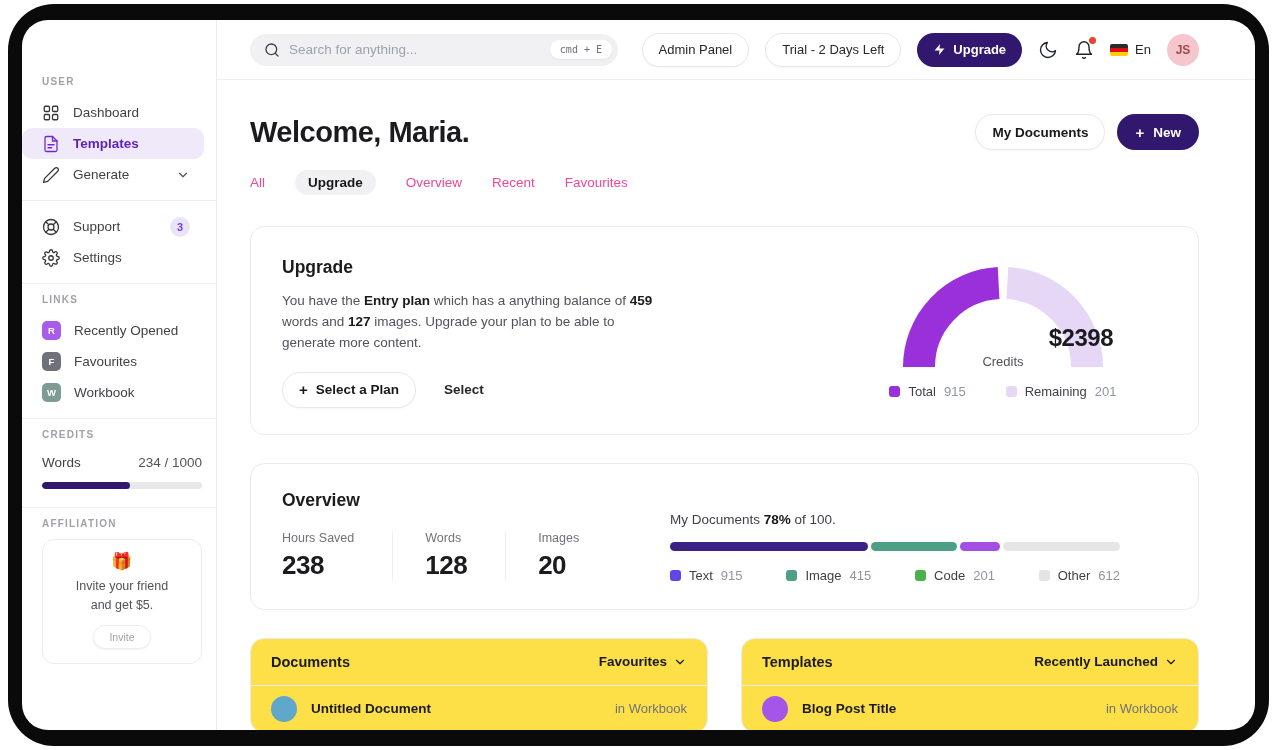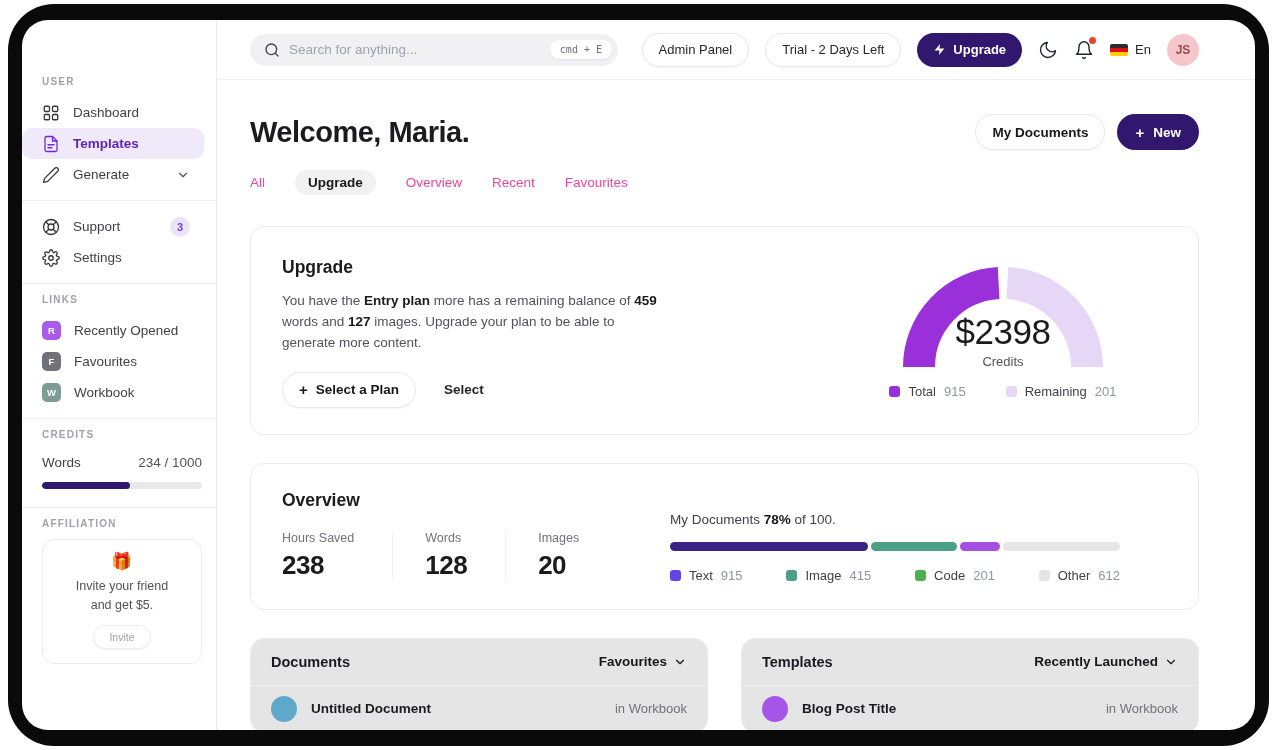--- a/index.html
+++ b/index.html
@@ -88,21 +88,21 @@
     padding:30px 70px 26px 31px; }
   .card-title { font-size:17.5px; font-weight:700; }
   .upg-desc { margin-top:13px; font-size:13.5px; color:#52525b; line-height:1.55; width:388px; }
   .upg-desc b { color:#1b1b1f; }
   .upg-actions { margin-top:18px; display:flex; align-items:center; gap:28px; }
   .dismiss { font-size:13.5px; font-weight:600; color:#27272a; background:none; border:none; cursor:pointer; }
 
   .gauge-wrap { width:250px; display:flex; flex-direction:column; align-items:center; }
   .gauge { position:relative; width:220px; height:112px; }
   .gauge-center { position:absolute; left:0; right:0; bottom:0; text-align:center; }
-  .gauge-value { font-size:35px; font-weight:400; letter-spacing:-.5px; }
+  .gauge-value { font-size:24px; font-weight:700; letter-spacing:-.5px;text-align:right; }
   .gauge-label { font-size:13px; color:#52525b; margin-top:2px; }
   .legend-row { display:flex; gap:40px; margin-top:15px; }
   .legend-item { display:flex; align-items:center; gap:8px; font-size:13px; }
   .sq { width:11px; height:11px; border-radius:3px; flex:0 0 11px; }
   .legend-name { color:#3f3f46; font-weight:500; }
   .legend-val { color:#9095a0; }
 
   .overview-card { margin-top:28px; display:flex; justify-content:space-between;
     padding:26px 78px 26px 31px; }
   .stats-row { display:flex; margin-top:20px; }
@@ -112,21 +112,21 @@
   .stat-value { font-size:26px; font-weight:800; margin-top:5px; letter-spacing:-.5px; }
   .ov-right { width:450px; margin-top:22px; }
   .ov-caption { font-size:13.5px; color:#3f3f46; }
   .ov-caption b { color:#18181b; }
   .seg-bar { display:flex; gap:3px; margin-top:15px; height:9px; }
   .seg { height:9px; border-radius:5px; }
   .seg-track { flex:1; background:#e6e6e9; border-radius:5px; }
   .ov-legend { display:flex; justify-content:space-between; margin-top:17px; }
 
   .bottom-row { display:flex; gap:33px; margin-top:28px; }
-  .list-card { flex:1; border:1px solid #ebebee; border-radius:14px; background:#e5e5e5; }
+  .list-card { flex:1; border:1px solid #ebebee; border-radius:14px; background:#fde047; }
   .list-head { display:flex; align-items:center; justify-content:space-between; padding:15px 20px; }
   .list-title { font-size:14.5px; font-weight:700; }
   .list-filter { display:flex; align-items:center; gap:6px; font-size:13.5px; font-weight:600;
     color:#18181b; cursor:pointer; }
   .list-div { border-top:1px solid #efeff1; }
   .list-row { display:flex; align-items:center; padding:10px 20px; }
   .row-avatar { width:26px; height:26px; border-radius:50%; margin-right:14px; flex:0 0 26px; }
   .row-title { font-size:13.5px; font-weight:700; }
   .row-loc { margin-left:auto; font-size:13px; color:#71717a; }
 
@@ -314,21 +314,21 @@
         <div class="tab">All</div>
         <div class="tab active">Upgrade</div>
         <div class="tab">Overview</div>
         <div class="tab">Recent</div>
         <div class="tab">Favourites</div>
       </div>
 
       <section class="card upgrade-card">
         <div>
           <div class="card-title">Upgrade</div>
-          <p class="upg-desc"><span>You have the </span><b>Entry plan</b><span> more has a remaining balance of </span><b>459</b><span> words and </span><b>127</b><span> images. Upgrade your plan to be able to generate more content.</span></p>
+          <p class="upg-desc"><span>You have the </span><b>Entry plan</b><span> which has a anything balance of </span><b>459</b><span> words and </span><b>127</b><span> images. Upgrade your plan to be able to generate more content.</span></p>
           <div class="upg-actions">
             <button class="btn-white">
               <span class="plus" style="margin-right:8px;">+</span>
               <span>Select a Plan</span>
             </button>
             <button class="dismiss">Select</button>
           </div>
         </div>
 
         <div class="gauge-wrap">

